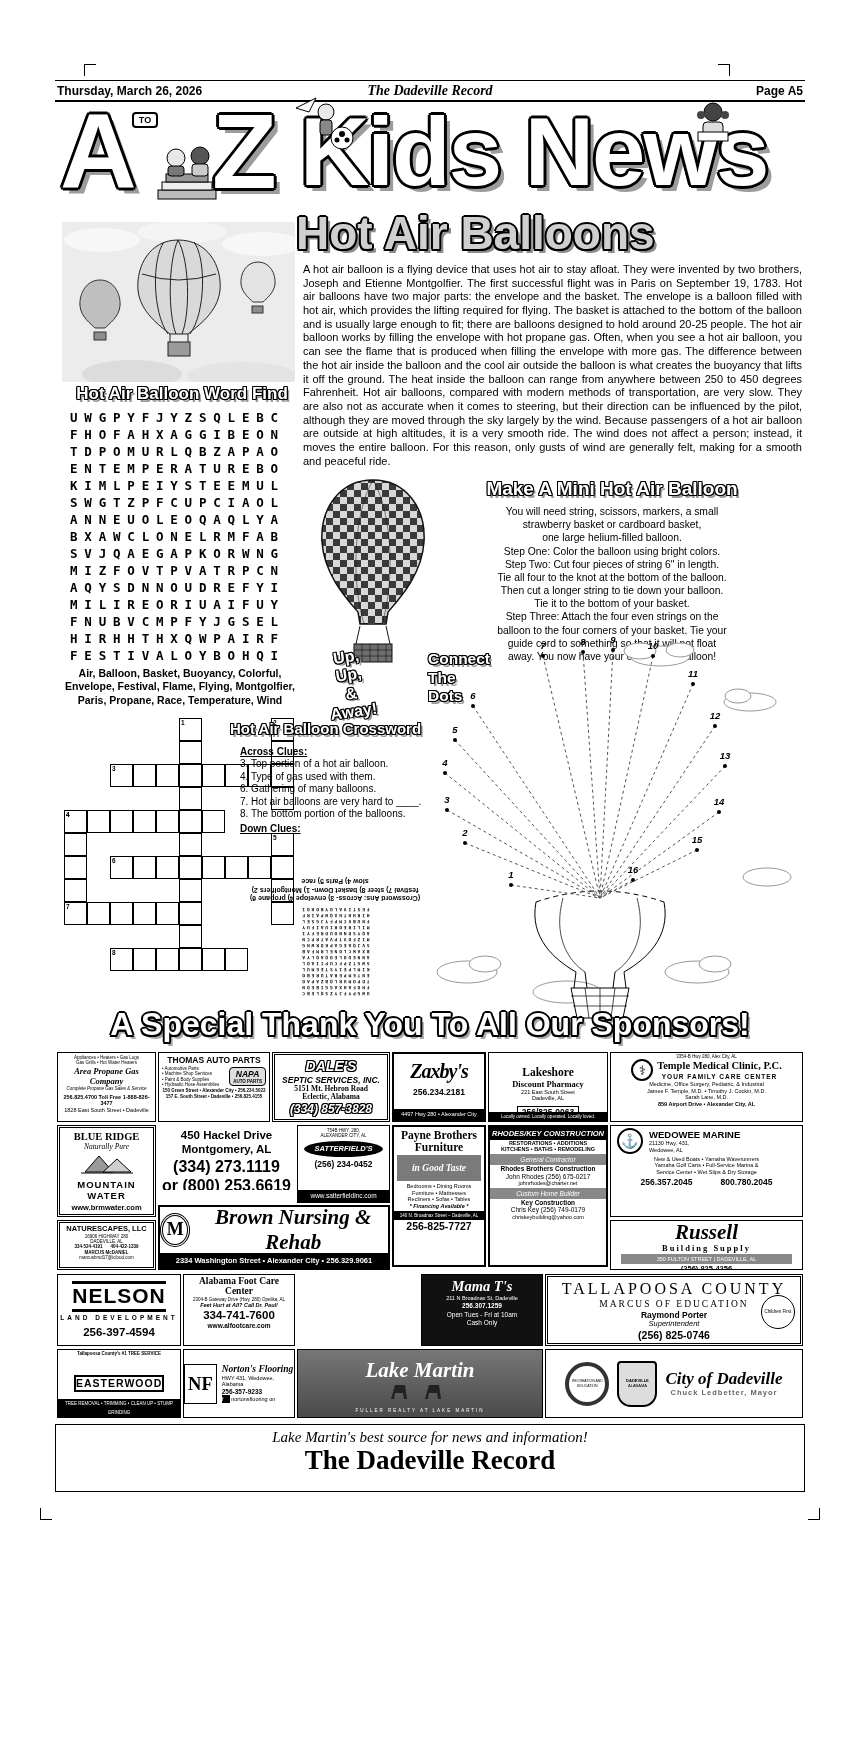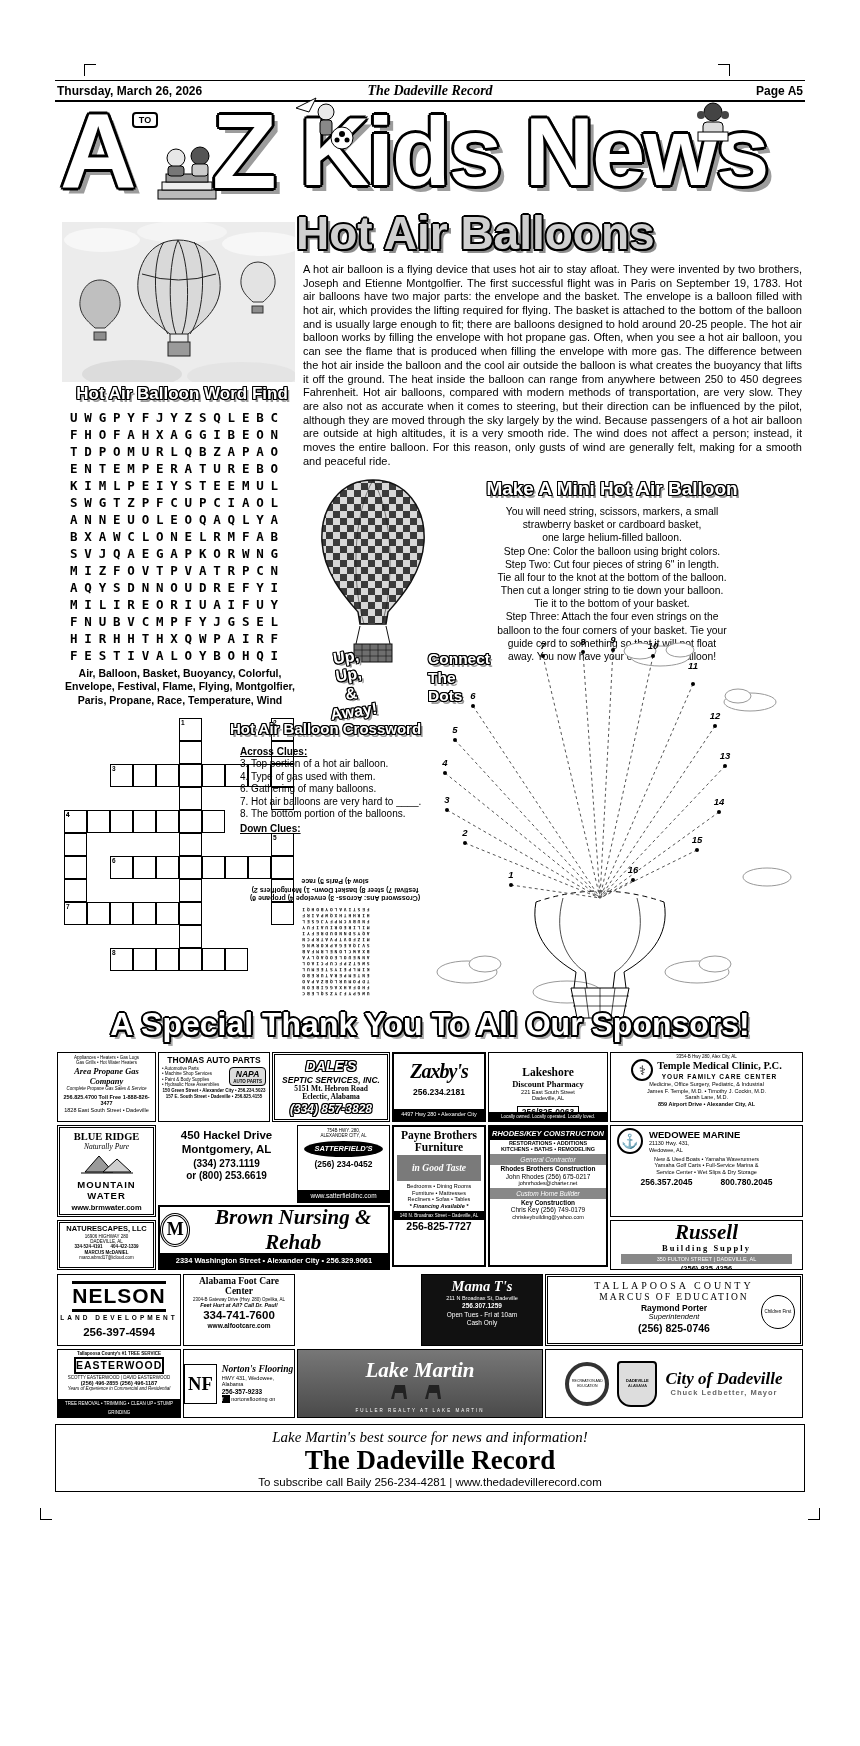--- a/index.html
+++ b/index.html
@@ -33,21 +33,21 @@
 
 #dots-wrap{position:absolute;left:435px;top:640px;width:365px;height:385px}
 #dots-lines{position:absolute;left:0;top:0}
 .dot{position:absolute;width:4px;height:4px;background:#000;border-radius:50%}
 .dot-num{position:absolute;width:28px;text-align:center;font-size:9.5px;font-weight:bold;font-style:italic}
 .dot-line{stroke:#555;stroke-width:1;stroke-dasharray:3,3}
 
 #ads{position:absolute;left:55px;top:1052px;width:750px;height:366px}
 .ad{position:absolute;border:1px solid #000;background:#fff;text-align:center;overflow:hidden;line-height:1.18}
 .t4{font-size:4.5px}.t5{font-size:5.5px}.t6{font-size:6.5px}.t7{font-size:7.5px}.t8{font-size:8.5px}
-.t9{font-size:9.5px}.t10{font-size:10.5px}.t11{font-size:11.5px}.t12{font-size:10px}
+.t9{font-size:9.5px}.t10{font-size:10.5px}.t11{font-size:11.5px}.t12{font-size:16px}
 .t14{font-size:14.5px}.t16{font-size:21px}.t18{font-size:18.5px}
 .gbar{background:#888;color:#fff}
 .dbl{border:3px double #000}
 .thick{border:2px solid #000}
 .badge{border-radius:50%;border:2px solid #000;display:inline-flex;align-items:center;justify-content:center}
 .row{display:flex;align-items:center;justify-content:center}
 
 #footer{position:absolute;left:55px;top:1424px;width:750px;height:68px;border:1px solid #000;text-align:center;padding-top:4px}
 </style>
 </head>
@@ -262,21 +262,21 @@
       <div class="dot-num" style="left: 24px; top: 50px;">6</div>
       <div class="dot" style="left: 106px; top: 14px;"></div>
       <div class="dot-num" style="left: 94px; top: 0px;">7</div>
       <div class="dot" style="left: 146px; top: 10px;"></div>
       <div class="dot-num" style="left: 134px; top: -4px;">8</div>
       <div class="dot" style="left: 176px; top: 8px;"></div>
       <div class="dot-num" style="left: 164px; top: -6px;">9</div>
       <div class="dot" style="left: 216px; top: 14px;"></div>
       <div class="dot-num" style="left: 204px; top: 0px;">10</div>
       <div class="dot" style="left: 256px; top: 42px;"></div>
-      <div class="dot-num" style="left: 244px; top: 20px; text-align: center;">11</div>
+      <div class="dot-num" style="left: 244px; top: 28px; text-align: center;">11</div>
       <div class="dot" style="left: 278px; top: 84px;"></div>
       <div class="dot-num" style="left: 266px; top: 70px;">12</div>
       <div class="dot" style="left: 288px; top: 124px;"></div>
       <div class="dot-num" style="left: 276px; top: 110px;">13</div>
       <div class="dot" style="left: 282px; top: 170px;"></div>
       <div class="dot-num" style="left: 270px; top: 156px;">14</div>
       <div class="dot" style="left: 260px; top: 208px;"></div>
       <div class="dot-num" style="left: 248px; top: 194px;">15</div>
       <div class="dot" style="left: 196px; top: 238px;"></div>
       <div class="dot-num" style="left: 184px; top: 224px;">16</div>
@@ -570,21 +570,21 @@
     <div class="ser t12" style="letter-spacing:3px">TALLAPOOSA COUNTY</div>
     <div class="ser t9" style="letter-spacing:2px">MARCUS OF EDUCATION</div>
     <div class="b t8">Raymond Porter</div>
     <div class="i t7">Superintendent</div>
     <div class="b t10">(256) 825-0746</div>
     <div class="badge t4 ctr" style="position:absolute;right:5px;top:18px;width:34px;height:34px;border-width:1px">Children First</div>
   </div>
 
   <div class="ad" style="left:2px;top:297px;width:124px;height:69px;padding-top:1px">
     <div class="t4 b">Tallapoosa County's #1 TREE SERVICE</div>
-    <div class="b t10" style="border:2px solid #000;margin:1px 16px;letter-spacing:1px">EASTERWOOD</div>
+    <div class="b t10" style="border:2px solid #000;margin:19px 16px;letter-spacing:1px">EASTERWOOD</div>
     <div class="t4">SCOTTY EASTERWOOD | DAVID EASTERWOOD</div>
     <div class="t5 b">(256) 496-2855    (256) 496-1187</div>
     <div class="t4 i">Years of Experience in Commercial and Residential</div>
     <div class="bar t4" style="position:absolute;left:0;right:0;bottom:0;line-height:9px">TREE REMOVAL • TRIMMING • CLEAN UP • STUMP GRINDING</div>
   </div>
 
   <div class="ad" style="left:128px;top:297px;width:112px;height:69px">
     <div class="row" style="height:100%;gap:5px">
       <div class="ser b t18" style="border:1.5px solid #000;width:34px;height:40px;line-height:38px">NF</div>
       <div style="text-align:left">
@@ -622,14 +622,13 @@
         <div class="b t7" style="color:#666;letter-spacing:1px">Chuck Ledbetter, Mayor</div>
       </div>
     </div>
   </div>
 
 </div>
 
 <div id="footer">
   <div class="ser i" style="font-size:15px">Lake Martin's best source for news and information!</div>
   <div class="ser b" style="font-size:27px;line-height:1.1">The Dadeville Record</div>
-  <div style="font-size:11.5px">To subscribe call Baily 256-234-4281   |   www.thedadevillerecord.com</div>
 </div>
 
 </body></html>

